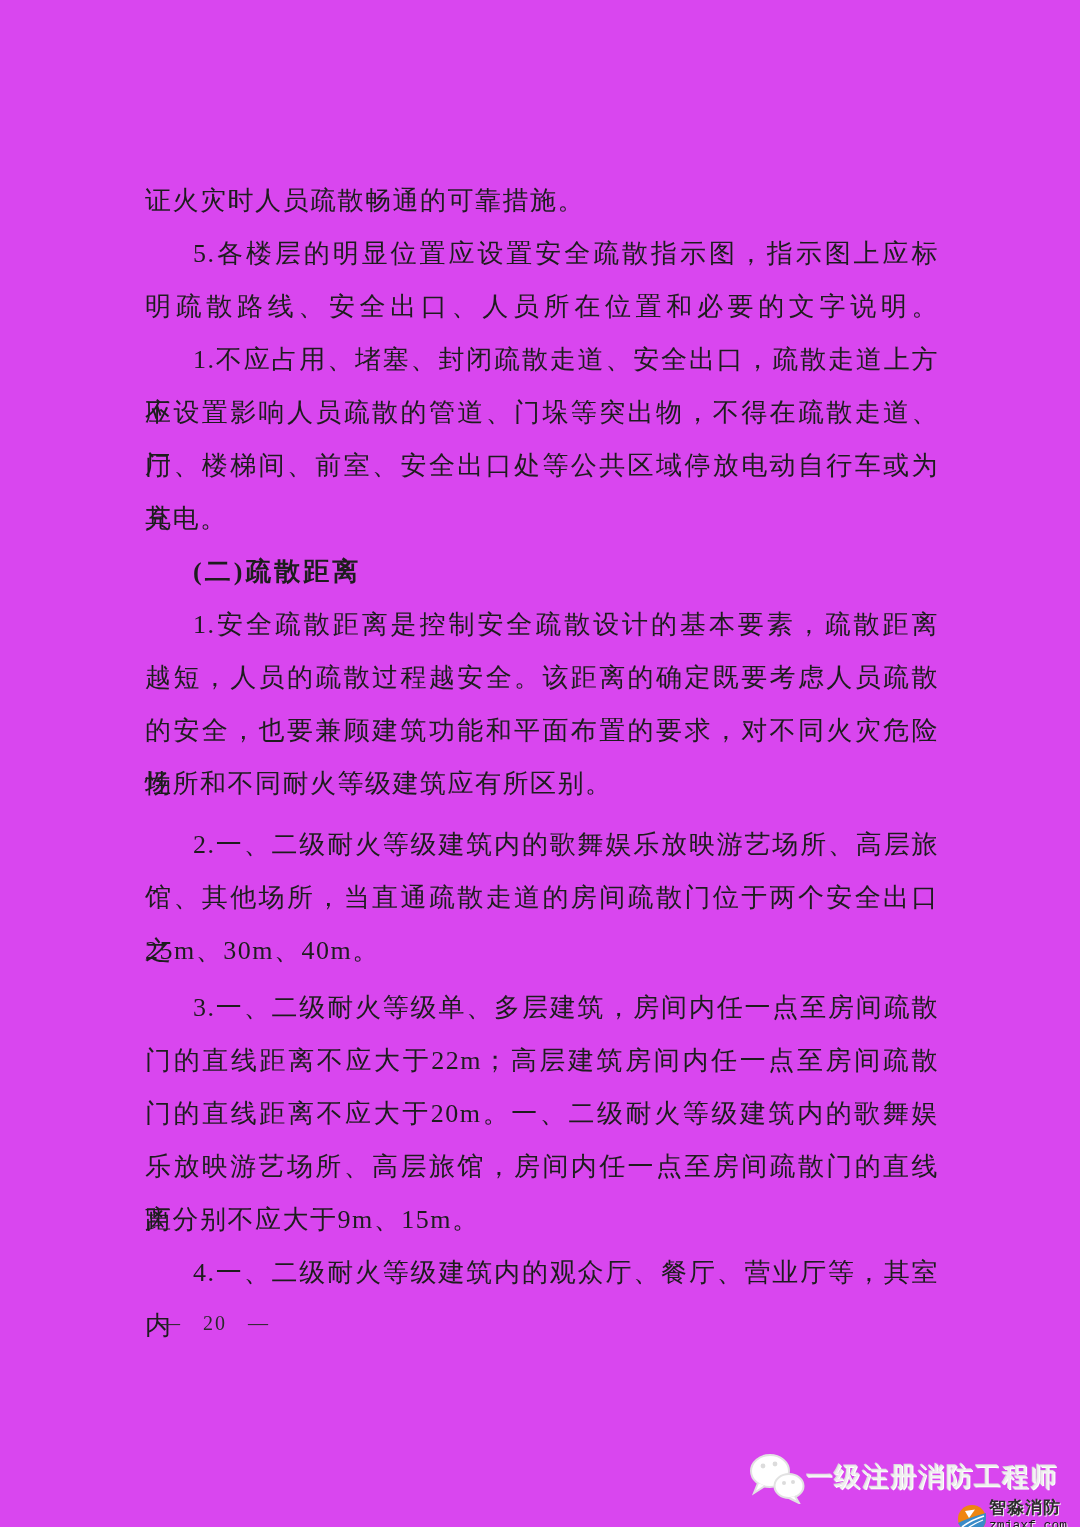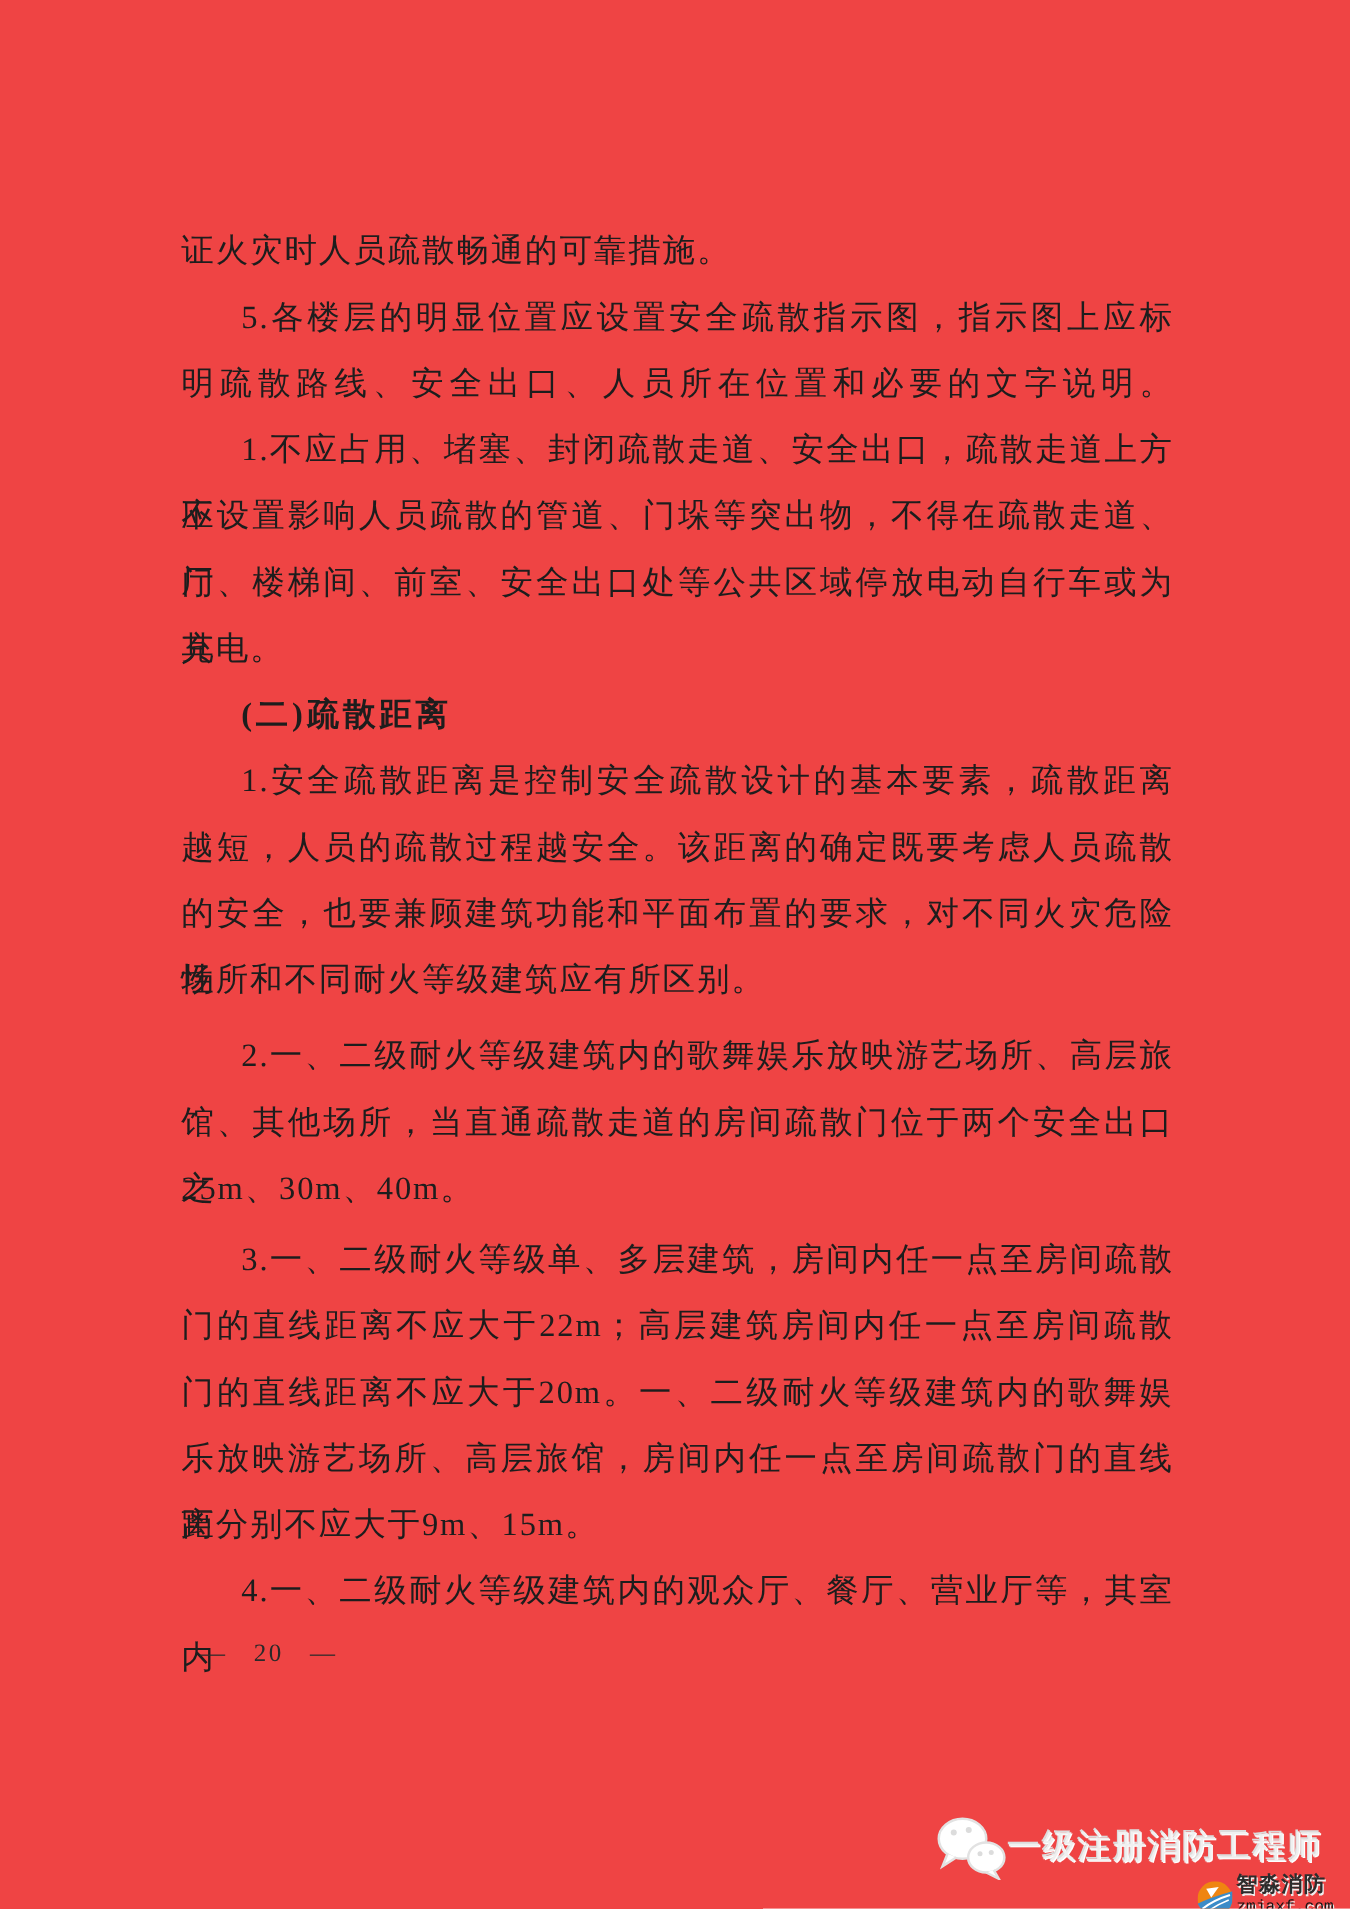--- a/index.html
+++ b/index.html
@@ -1,19 +1,19 @@
 <!DOCTYPE html>
 <html><head>
 <meta charset="utf-8">
 <style>
   html,body{margin:0;padding:0;background:#ffffff;}
   .page{
     position:relative;
     width:1080px;height:1527px;
-    background:#ef4444;
+    background:#d946ef;
     overflow:hidden;
     font-family:"Liberation Serif","DejaVu Serif",serif;
     color:#1d1d1d;
   }
   .text-block{
     position:absolute;left:145px;top:174px;width:794px;
   }
   .line{
     height:53px;line-height:53px;
     font-size:26px;letter-spacing:1.5px;

